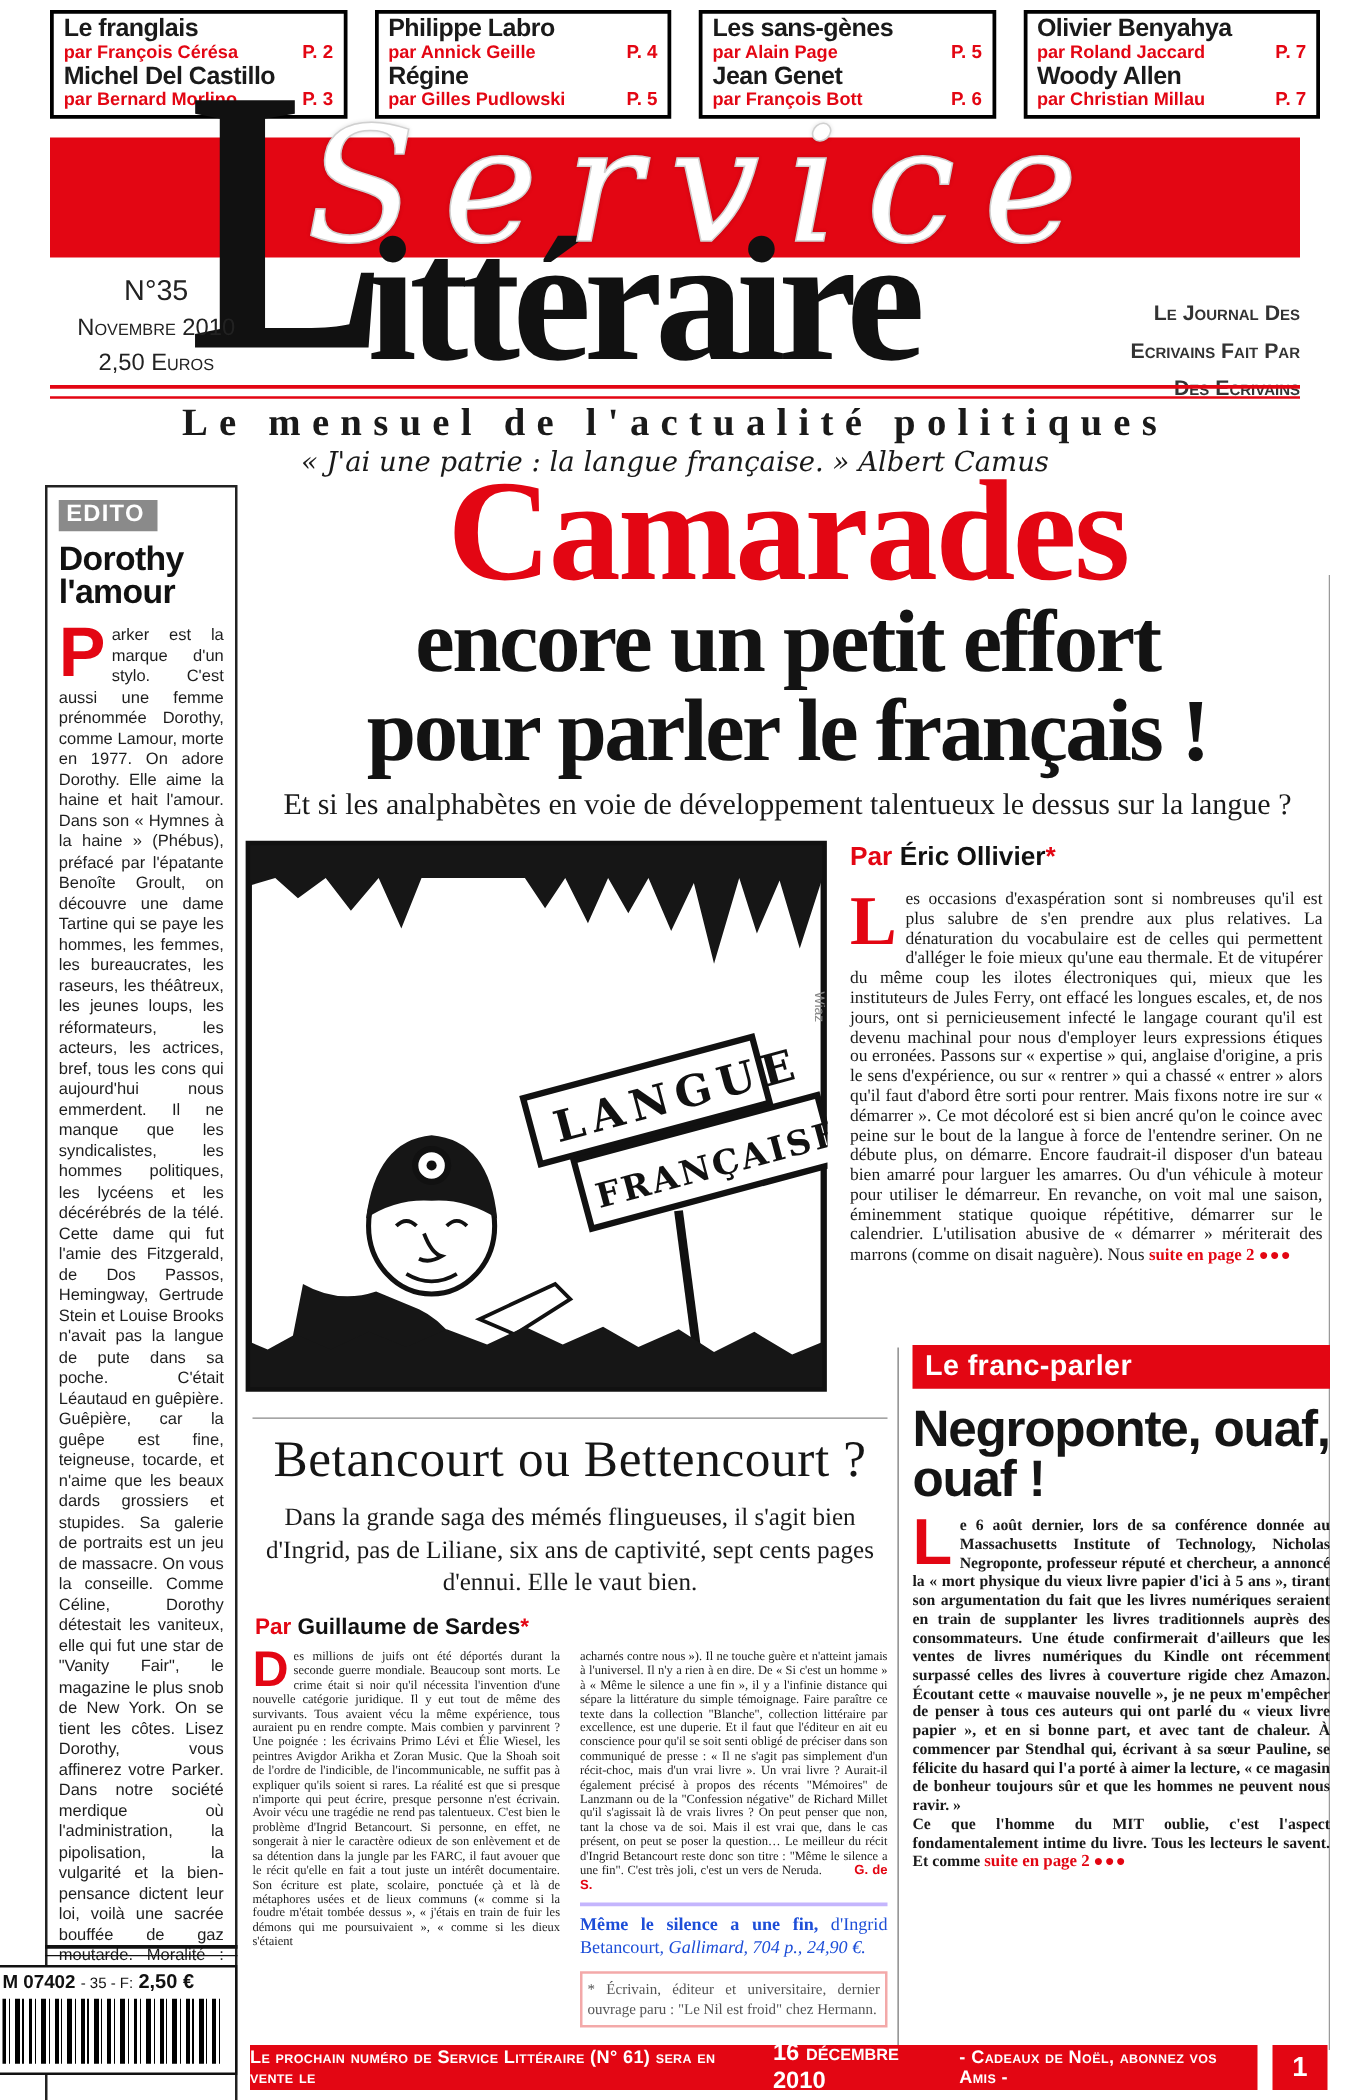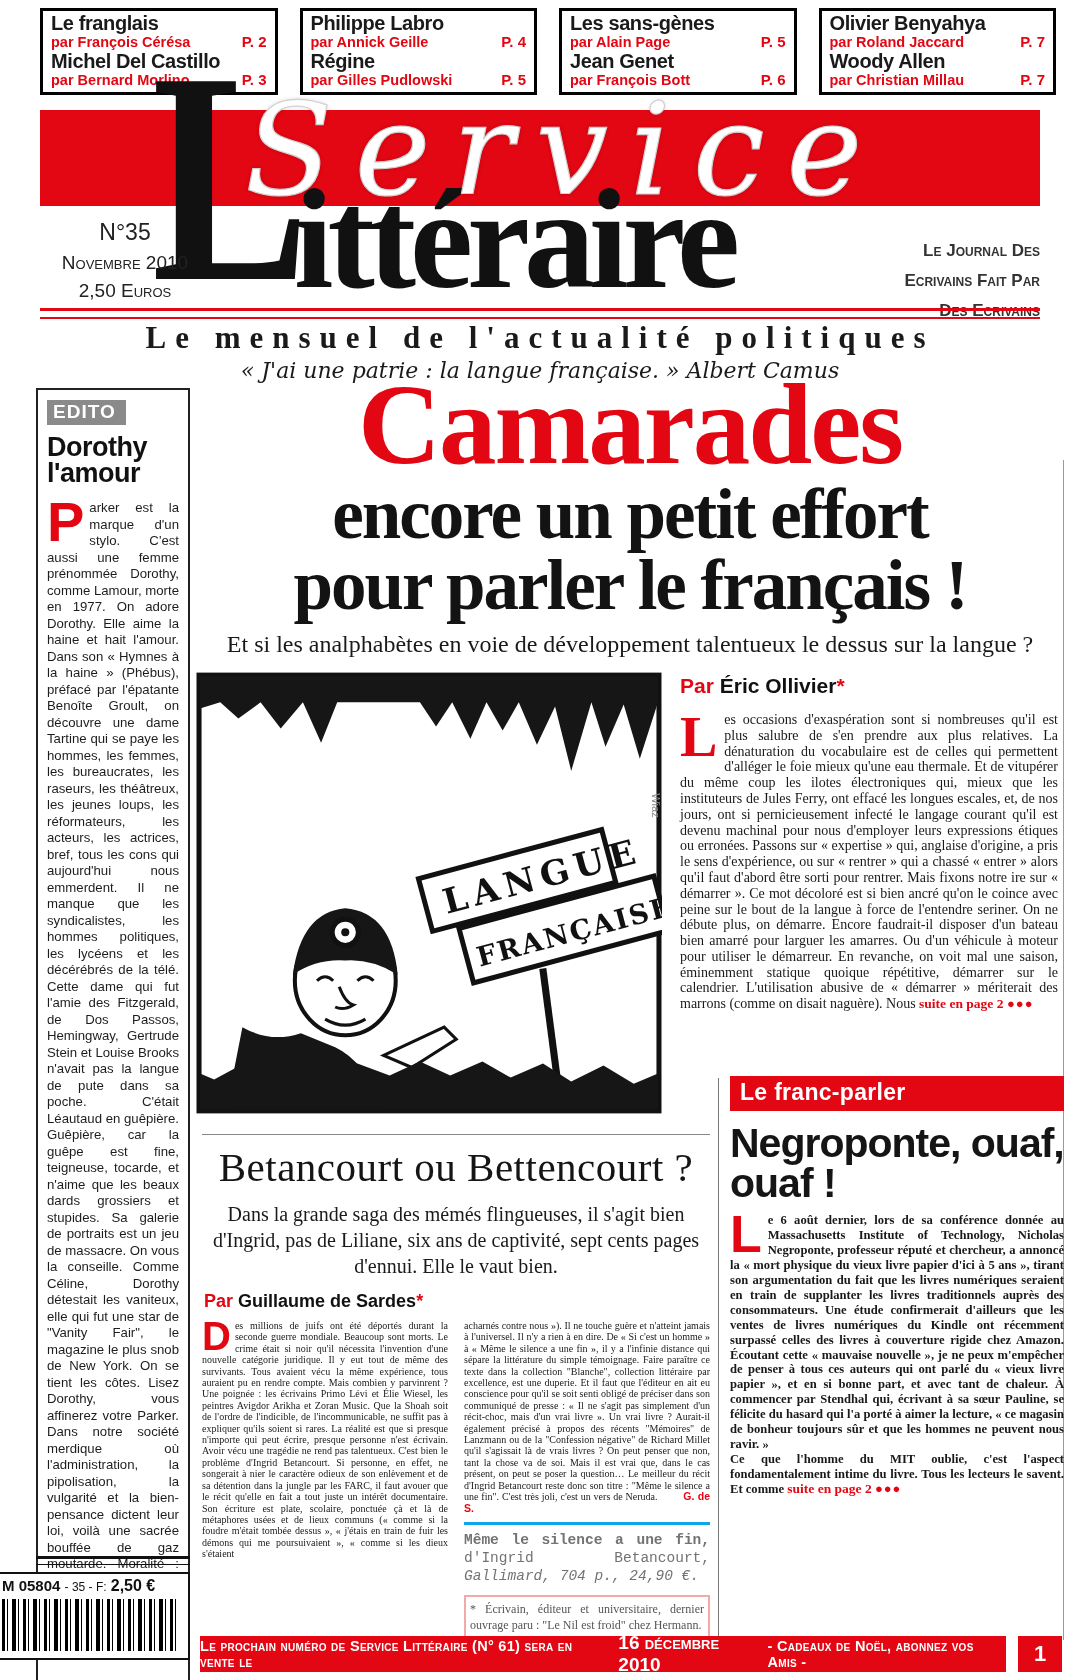--- a/index.html
+++ b/index.html
@@ -89,21 +89,21 @@
                 color:#151515;text-align:center;margin:4px 0 10px 0;}
   .bet-standfirst{font-family:"Liberation Serif",serif;font-size:20px;line-height:1.3;
                   text-align:center;color:#1a1a1a;margin:0 4px 12px 4px;}
   .bet-byline{font-weight:bold;font-size:18px;margin:0 0 8px 2px;}
   .bet-cols{display:flex;gap:16px;}
   .bet-col{width:246px;font-family:"Liberation Serif",serif;font-size:10px;line-height:11.4px;
            text-align:justify;color:#191919;}
   .bet-drop{float:left;color:#e30613;font-weight:bold;font-size:40px;line-height:33px;
             padding-right:4px;font-family:"Liberation Sans",sans-serif;}
   .bet-sig{color:#e30613;font-weight:bold;font-family:"Liberation Sans",sans-serif;font-size:10.5px;margin-left:23px;}
-  .book-ref{margin-top:8px;border-top:3px solid #0ea5e9;padding-top:6px;font-size:14.5px;line-height:1.25;color:#737373;font-family:Liberation Mono, monospace;}
+  .book-ref{margin-top:8px;border-top:3px solid #c4b5fd;padding-top:6px;font-size:14.5px;line-height:1.25;color:#1d4ed8;}
   .book-title{font-weight:bold;}
   .book-ital{font-style:italic;}
   .footnote{margin-top:10px;border:2px solid #f3a9a9;padding:5px 4px;font-size:12px;
             line-height:1.3;color:#555;}
 
   
   .vsep{position:absolute;left:522px;top:706px;height:576px;border-left:1px solid #777;}
   .franc{position:absolute;left:534px;top:704px;width:334px;}
   .franc-kicker{background:#e30613;color:#fff;font-weight:bold;font-size:23px;
                 padding:3px 10px 5px 10px;letter-spacing:.3px;}
@@ -203,21 +203,21 @@
   <div class="edito">
     <span class="edito-kicker">EDITO</span>
     <div class="edito-title">Dorothy l'amour</div>
     <div class="edito-body"><span class="edito-drop">P</span><span>arker est la marque d'un stylo. C'est aussi une femme prénommée Dorothy, comme Lamour, morte en 1977. On adore Dorothy. Elle aime la haine et hait l'amour. Dans son « Hymnes à la haine » (Phébus), préfacé par l'épatante Benoîte Groult, on découvre une dame Tartine qui se paye les hommes, les femmes, les bureaucrates, les raseurs, les théâtreux, les jeunes loups, les réformateurs, les acteurs, les actrices, bref, tous les cons qui aujourd'hui nous emmerdent. Il ne manque que les syndicalistes, les hommes politiques, les lycéens et les décérébrés de la télé. Cette dame qui fut l'amie des Fitzgerald, de Dos Passos, Hemingway, Gertrude Stein et Louise Brooks n'avait pas la langue de pute dans sa poche. C'était Léautaud en guêpière. Guêpière, car la guêpe est fine, teigneuse, tocarde, et n'aime que les beaux dards grossiers et stupides. Sa galerie de portraits est un jeu de massacre. On vous la conseille. Comme Céline, Dorothy détestait les vaniteux, elle qui fut une star de "Vanity Fair", le magazine le plus snob de New York. On se tient les côtes. Lisez Dorothy, vous affinerez votre Parker. Dans notre société merdique où l'administration, la pipolisation, la vulgarité et la bien-pensance dictent leur loi, voilà une sacrée bouffée de gaz moutarde. Moralité : hais ton prochain comme toi-même.</span></div>
     <div class="edito-sig">François Cérésa</div>
   </div>
   <div class="edito-endrule"></div>
 
   <div class="barcode">
     <div class="bc-label">
-      <span class="bc-code">M 05804</span>
+      <span class="bc-code">M 07402</span>
       <span class="bc-issue">- 35 - F:</span>
       <span class="bc-price">2,50 €</span>
     </div>
     <div class="bc-stripes"></div>
   </div>
 
   <div class="main">
     <div class="right-rule"></div>
 
     <div class="headline-red">Camarades</div>

